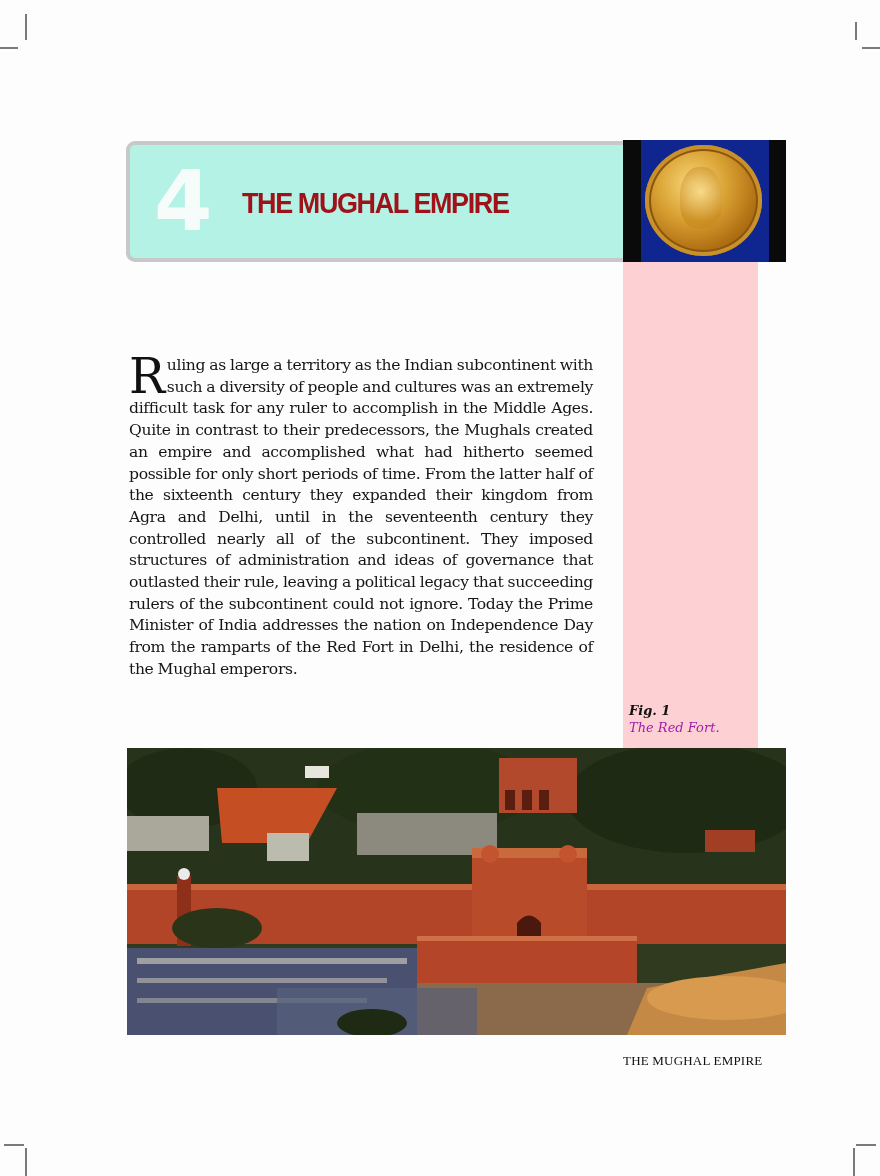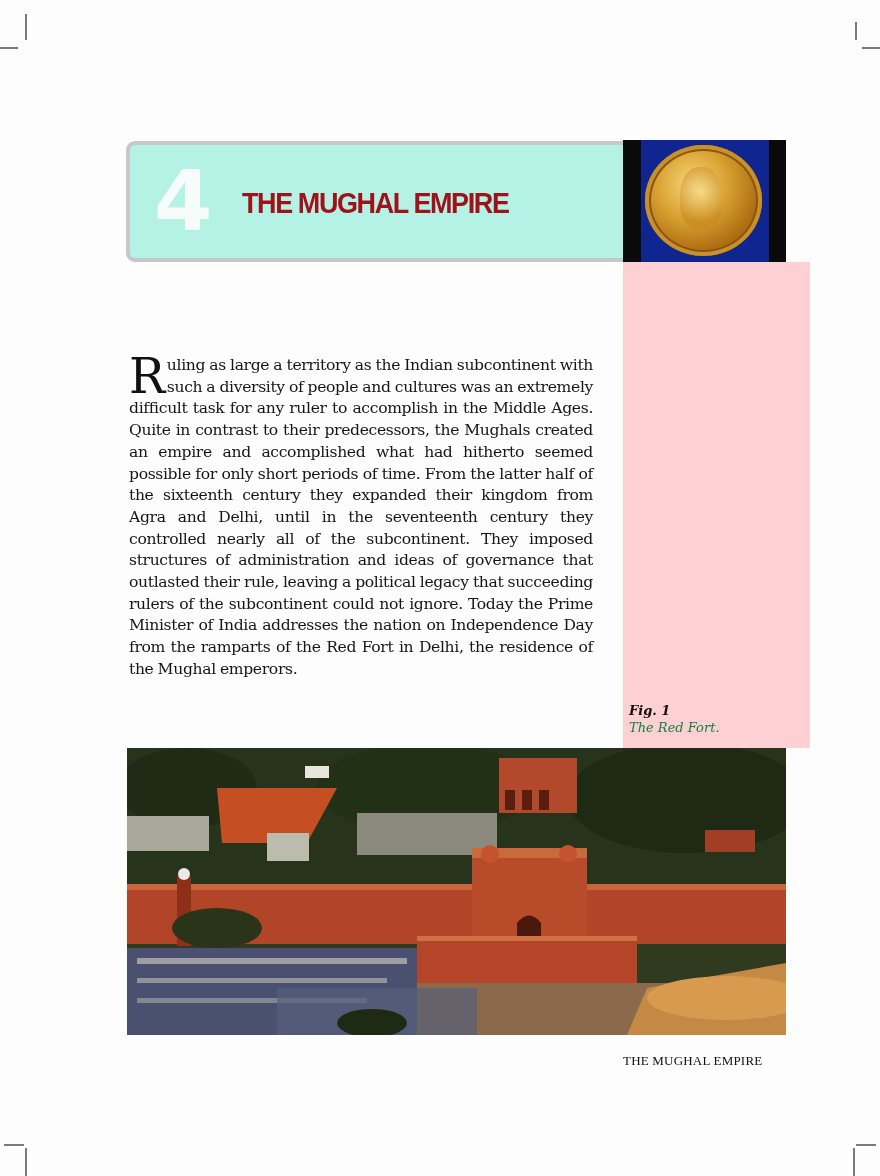--- a/index.html
+++ b/index.html
@@ -7,23 +7,23 @@
   .crop { position:absolute; background:#7a7a7a; }
   .chapter-banner { position:absolute; left:126px; top:141px; width:520px; height:121px; background:#b4f2e6; border:4px solid #c6c9c8; border-radius:9px; box-sizing:border-box; }
   .chapter-number { position:absolute; left:24px; top:6px; font-family:"DejaVu Sans", sans-serif; font-weight:bold; font-size:84px; line-height:100px; color:#f6fcfa; }
   .chapter-title { position:absolute; left:112px; top:42px; font-family:"Liberation Sans", sans-serif; font-weight:bold; font-size:29px; letter-spacing:-1.5px; color:#a0121a; transform:scaleX(0.93); transform-origin:left center; white-space:nowrap; }
   .coin-panel { position:absolute; left:623px; top:140px; width:163px; height:122px; background:#0a0a0a; }
   .coin-bg { position:absolute; left:18px; top:0; width:128px; height:122px; background:#0f2590; }
   .coin { position:absolute; left:22px; top:5px; width:117px; height:111px; border-radius:50%;
     background: radial-gradient(circle at 40% 35%, #f8d77a 0%, #d9a233 35%, #b27114 65%, #7a4608 100%);
     box-shadow: inset 0 0 0 4px #c9912a, inset 0 0 0 6px #8a5510; }
   .coin-face { position:absolute; left:35px; top:22px; width:42px; height:62px; border-radius:45% 45% 40% 40%; background:radial-gradient(circle at 50% 40%, #fbe29a, #c98a1f 70%); opacity:0.7; }
-  .sidebar { position:absolute; left:623px; top:262px; width:187px; height:486px; background:#fdd0d3; }
+  .sidebar { position:absolute; left:623px; top:262px; width:135px; height:486px; background:#fdd0d3; }
   .fig-label { position:absolute; left:6px; top:441px; font-size:13px; font-weight:bold; font-style:italic; color:#111; }
-  .fig-caption { position:absolute; left:6px; top:458px; font-size:13px; font-style:italic; color:#15803d; }
+  .fig-caption { position:absolute; left:6px; top:458px; font-size:13px; font-style:italic; color:#a21caf; }
   .body-text { position:absolute; left:129px; top:355px; width:464px; font-family:"DejaVu Serif", serif; font-size:15.6px; line-height:21.7px; color:#151515; text-align:justify; letter-spacing:-0.35px; word-spacing:-0.5px; }
   .dropcap { float:left; font-size:48px; line-height:38px; margin:2px 2px -2px 0; color:#111; }
   .photo { position:absolute; left:127px; top:748px; width:659px; height:287px; overflow:hidden; background:#3b3a1c; }
   .footer-title { position:absolute; left:623px; top:1053px; font-family:"Liberation Serif", serif; font-size:13px; color:#111; letter-spacing:0.2px; }
 </style>
 </head>
 <body>
 
 <div class="crop" style="left:25px;top:14px;width:2px;height:26px;"></div>
 <div class="crop" style="left:0;top:47px;width:18px;height:2px;"></div>

